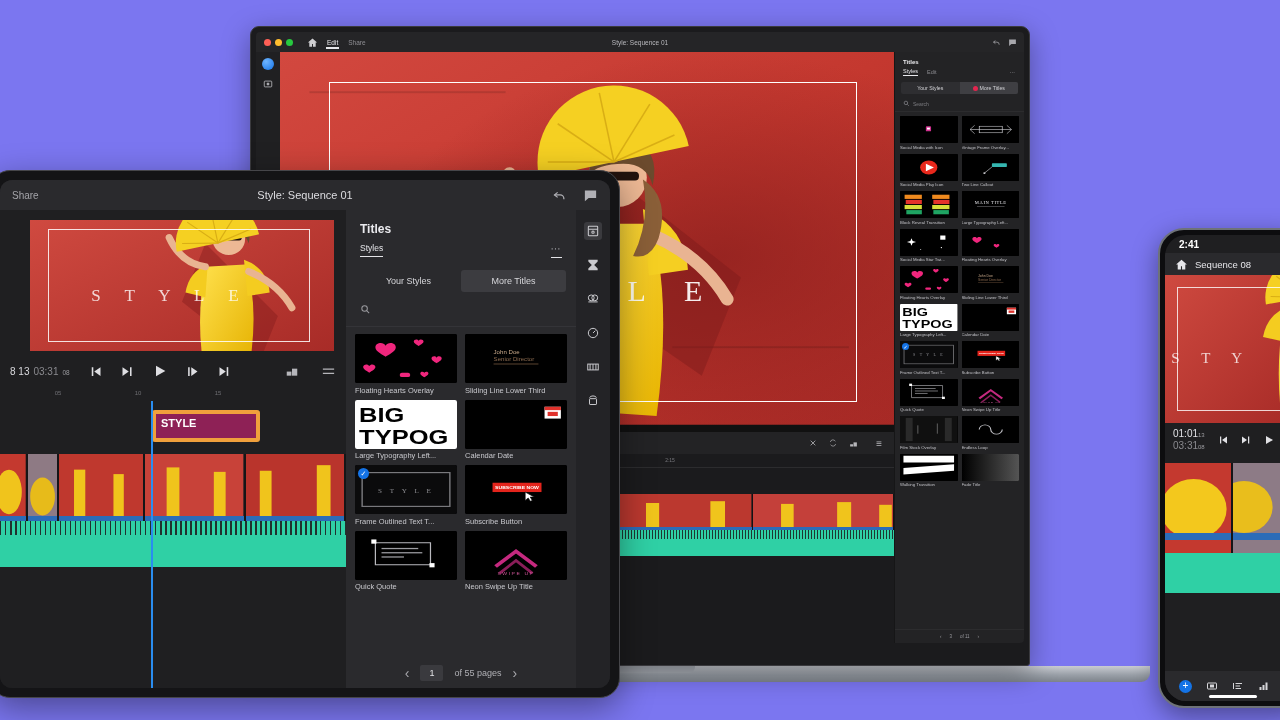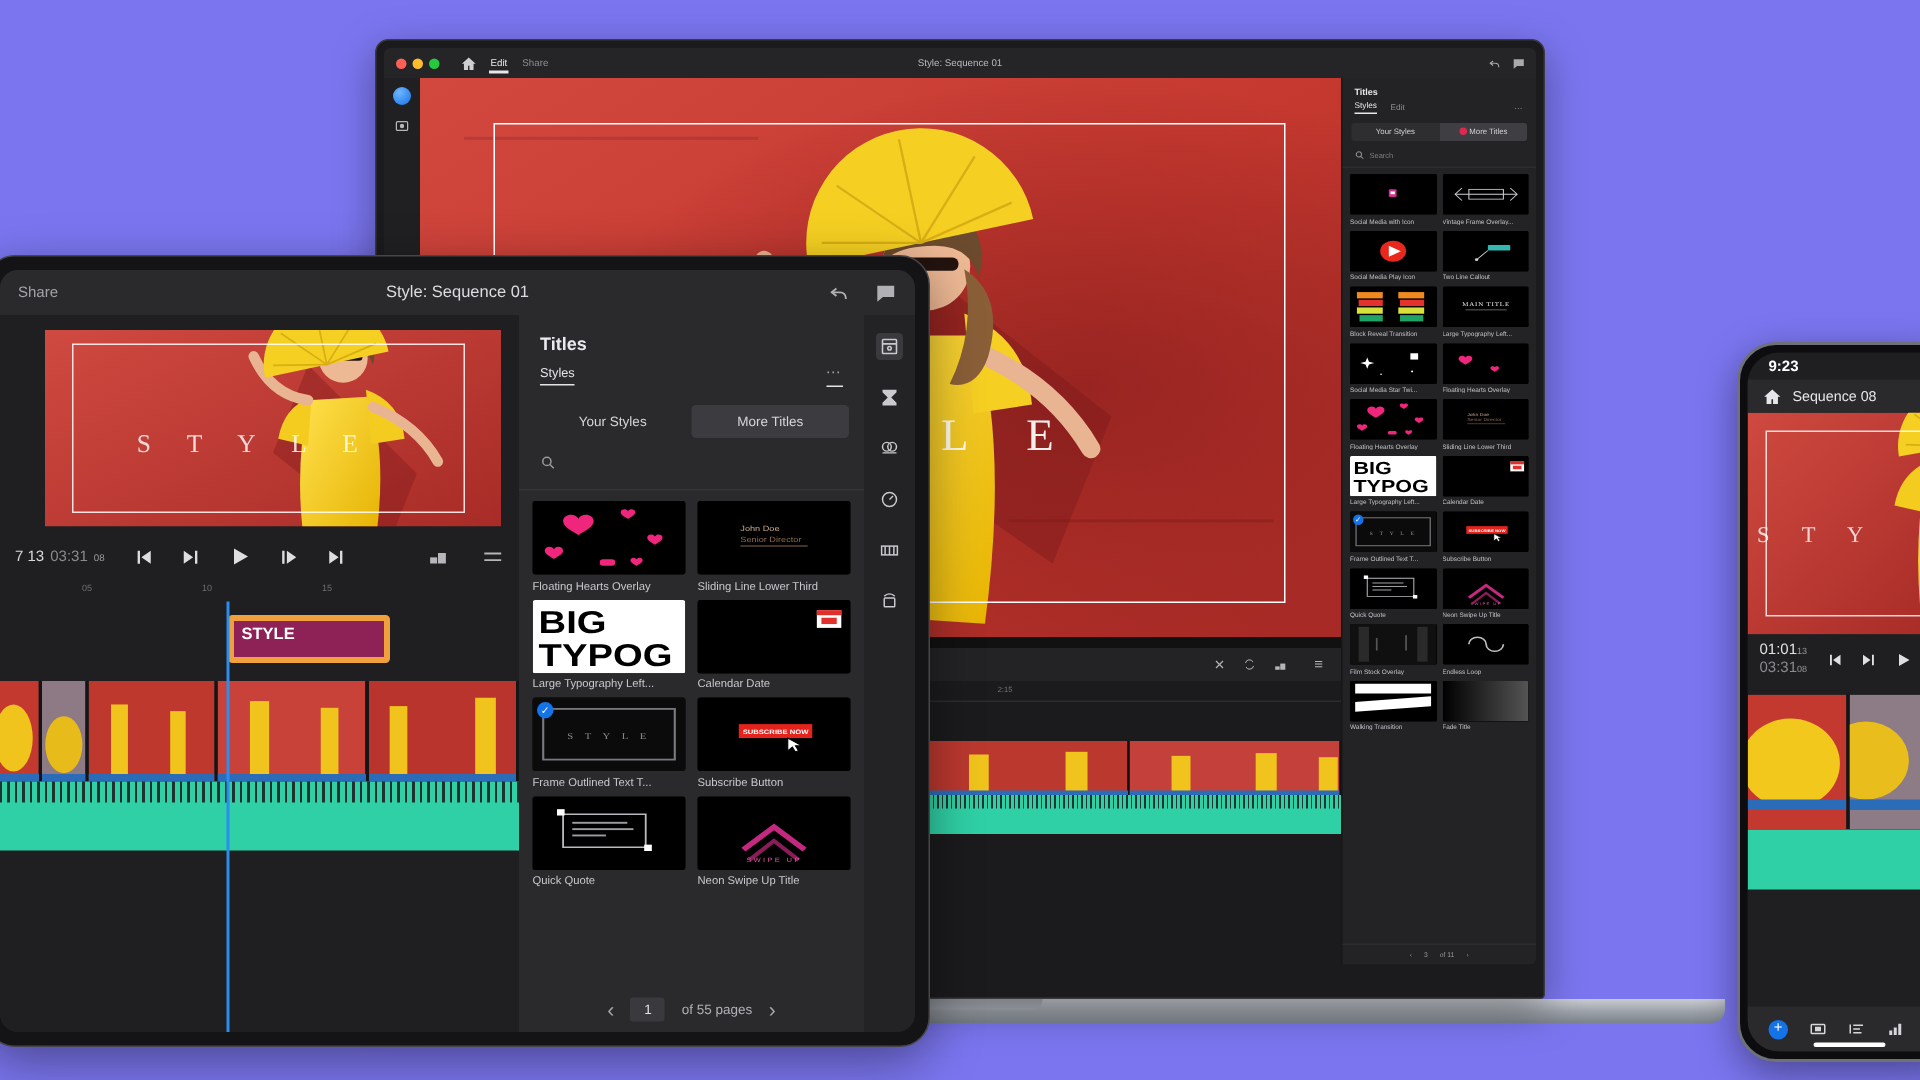--- a/index.html
+++ b/index.html
@@ -775,21 +775,21 @@
                       </g>
                   </g>
                 </svg>
                 <div class="tb-frameline"></div>
                 <div class="tb-styletext">S T Y L E</div>
               </div>
             </div>
 
             <div class="tb-transport">
               <div class="tb-tc">
-                <span>7 13</span>
+                <span>8 13</span>
                 <span class="b">03:31</span>
                 <em>08</em>
               </div>
               <div class="tb-btns">
                 <span class="ic">
                     <svg viewBox="0 0 24 24" width="15" height="15" fill="currentColor">
                       <path d="M6 5h2.5v14H6zM20 5 10 12l10 7z"></path>
                     </svg>
                   </span>
                 <span class="ic">
@@ -1046,21 +1046,21 @@
 
         </div>
       </div>
     </div>
   </div>
 
   <div class="phone">
     <div class="phone-bezel">
       <div class="phone-screen">
         <div class="ph-status">
-          <b>9:23</b>
+          <b>2:41</b>
         </div>
         <div class="ph-nav">
           <span class="ic" style="color:#e6e6ea">
             <svg viewBox="0 0 24 24" width="13" height="13" fill="currentColor">
                 <path d="M12 3 2 12h3v9h6v-6h2v6h6v-9h3z"></path>
               </svg>
           </span>
           <span class="t">Sequence 08</span>
         </div>
         <div class="ph-monitor">

